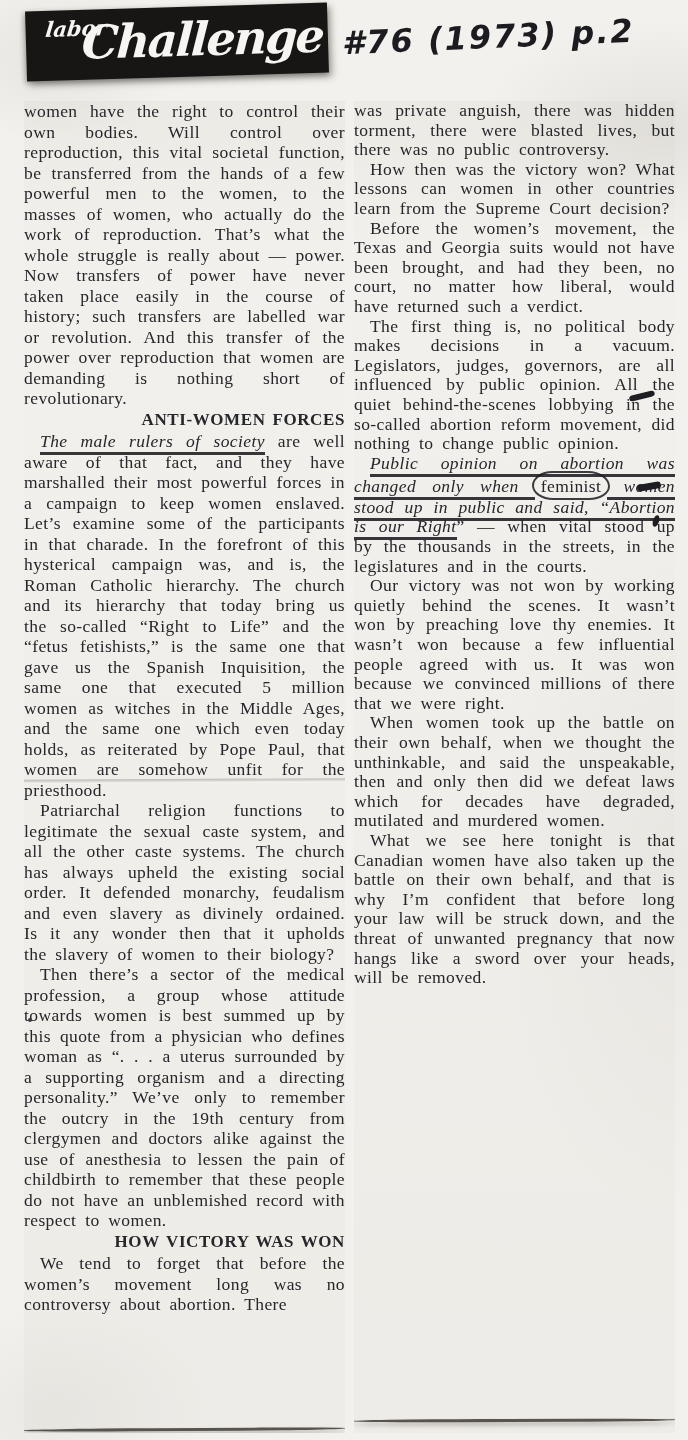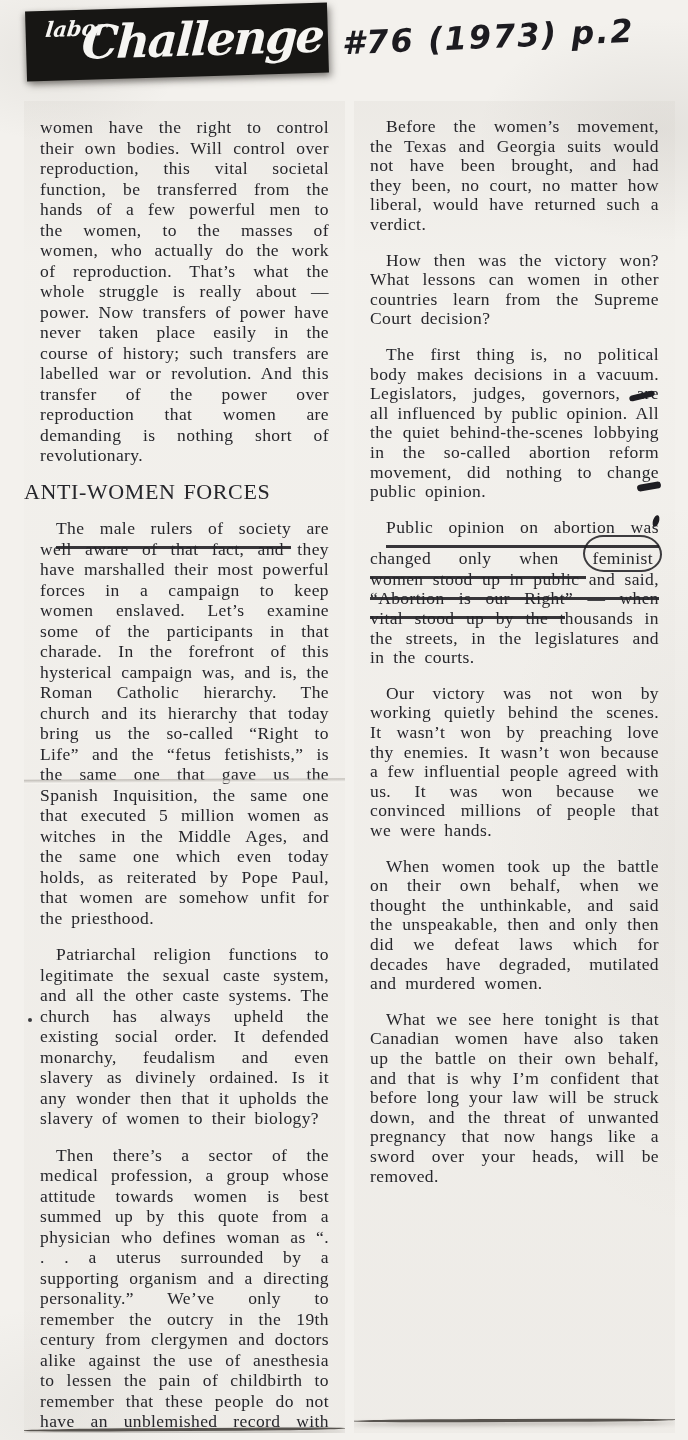--- a/index.html
+++ b/index.html
@@ -39,38 +39,38 @@
   
   .columns{position:absolute;left:24px;top:101px;width:652px;display:flex;gap:9px;}
   .col{
     position:relative;width:321px;height:1332px;overflow:hidden;
     color:#26262b;text-align:justify;
     font-size:17.5px;letter-spacing:0.4px;word-spacing:4px;
     background:linear-gradient(180deg, rgba(205,200,193,0.18), rgba(232,229,223,0.06) 12%, rgba(210,205,198,0.14) 92%);
   }
   .col-left{line-height:20.5px;}
   .col-right{line-height:19.6px;}
-  .para{margin:16px;text-indent:16px;}
+  .para{margin:0;text-indent:16px;}
   .para.noindent{text-indent:0;}
   .col-heading{
-    text-align:left;font-weight:normal;font-size:22px;
+    text-align:right;font-weight:bold;font-size:17px;
     letter-spacing:0.6px;margin:1px 0;word-spacing:2px;
   }
   
   .pen-underline{
     border-bottom:2.5px solid rgba(28,27,32,0.88);
-    padding-bottom:8px;
-    box-decoration-break:clone;-webkit-box-decoration-break:clone;
+    padding-bottom:1px;
+    box-decoration-break:clone;font-style:italic;-webkit-box-decoration-break:clone;
   }
   .pen-underline.heavy{border-bottom-width:3px;}
   .pen-circle{
     display:inline-block;
     border:2.5px solid rgba(28,27,32,0.85);
     border-radius:48% 52% 50% 50% / 95% 100% 90% 95%;
-    padding:12px 7px 1px;margin:-2px -3px;
+    padding:4px 7px 1px;margin:-2px -3px;
     text-indent:0;
   }
   
   .seam{
     position:absolute;left:-6px;right:-4px;top:678px;height:4px;
     background:linear-gradient(180deg, rgba(140,135,128,0.5), rgba(250,248,244,0.95));
     transform:rotate(-0.3deg);
   }
   .clip-edge{
     position:absolute;left:-2px;right:-2px;height:2.5px;background:#57534e;
@@ -103,25 +103,26 @@
     <p class="para noindent"><span>women have the right to control their own bodies. Will control over reproduction, this vital societal function, be transferred from the hands of a few powerful men to the women, to the masses of women, who actually do the work of reproduction. That’s what the whole struggle is really about — power. Now transfers of power have never taken place easily in the course of history; such transfers are labelled war or revolution. And this transfer of the power over reproduction that women are demanding is nothing short of revolutionary.</span></p>
         <div class="col-heading">ANTI-WOMEN FORCES</div>
         <p class="para"><span class="pen-underline heavy">The male rulers of society</span><span> are well aware of that fact, and they have marshalled their most powerful forces in a campaign to keep women enslaved. Let’s examine some of the participants in that charade. In the forefront of this hysterical campaign was, and is, the Roman Catholic hierarchy. The church and its hierarchy that today bring us the so-called “Right to Life” and the “fetus fetishists,” is the same one that gave us the Spanish Inquisition, the same one that executed 5 million women as witches in the Middle Ages, and the same one which even today holds, as reiterated by Pope Paul, that women are somehow unfit for the priesthood.</span></p>
         <p class="para"><span>Patriarchal religion functions to legitimate the sexual caste system, and all the other caste systems. The church has always upheld the existing social order. It defended monarchy, feudalism and even slavery as divinely ordained. Is it any wonder then that it upholds the slavery of women to their biology?</span></p>
         <p class="para"><span>Then there’s a sector of the medical profession, a group whose attitude towards women is best summed up by this quote from a physician who defines woman as “. . . a uterus surrounded by a supporting organism and a directing personality.” We’ve only to remember the outcry in the 19th century from clergymen and doctors alike against the use of anesthesia to lessen the pain of childbirth to remember that these people do not have an unblemished record with respect to women.</span></p>
         <div class="col-heading">HOW VICTORY WAS WON</div>
         <p class="para"><span>We tend to forget that before the women’s movement long was no controversy about abortion. There</span></p>
       </div>
     <div class="col col-right">
       <div class="clip-edge edge-right"></div>
+    <p class="para noindent"><span>was private anguish, there was hidden torment, there were blasted lives, but there was no public controversy.</span></p>
+        <p class="para"><span>How then was the victory won? What lessons can women in other countries learn from the Supreme Court decision?</span></p>
         <p class="para"><span>Before the women’s movement, the Texas and Georgia suits would not have been brought, and had they been, no court, no matter how liberal, would have returned such a verdict.</span></p>
-        <p class="para"><span>How then was the victory won? What lessons can women in other countries learn from the Supreme Court decision?</span></p>
         <p class="para"><span>The first thing is, no political body makes decisions in a vacuum. Legislators, judges, governors, are all influenced by public opinion. All the quiet behind-the-scenes lobbying in the so-called abortion reform movement, did nothing to change public opinion.</span></p>
         <p class="para"><span class="pen-underline heavy">Public opinion on abortion was changed only when </span><span class="pen-circle">feminist</span><span class="pen-underline heavy"> women stood up in public and said, “Abortion is our Right</span><span>” — when vital stood up by the thousands in the streets, in the legislatures and in the courts.</span></p>
-        <p class="para"><span>Our victory was not won by working quietly behind the scenes. It wasn’t won by preaching love thy enemies. It wasn’t won because a few influential people agreed with us. It was won because we convinced millions of people that we were hands.</span></p>
+        <p class="para"><span>Our victory was not won by working quietly behind the scenes. It wasn’t won by preaching love thy enemies. It wasn’t won because a few influential people agreed with us. It was won because we convinced millions of there that we were right.</span></p>
         <p class="para"><span>When women took up the battle on their own behalf, when we thought the unthinkable, and said the unspeakable, then and only then did we defeat laws which for decades have degraded, mutilated and murdered women.</span></p>
         <p class="para"><span>What we see here tonight is that Canadian women have also taken up the battle on their own behalf, and that is why I’m confident that before long your law will be struck down, and the threat of unwanted pregnancy that now hangs like a sword over your heads, will be removed.</span></p>
       </div>
   </div>
 
   <div class="pen-dash dash-1"></div>
   <div class="pen-dash dash-2"></div>
   <div class="pen-dash dash-3"></div>
   <div class="ink-dot"></div>
 

